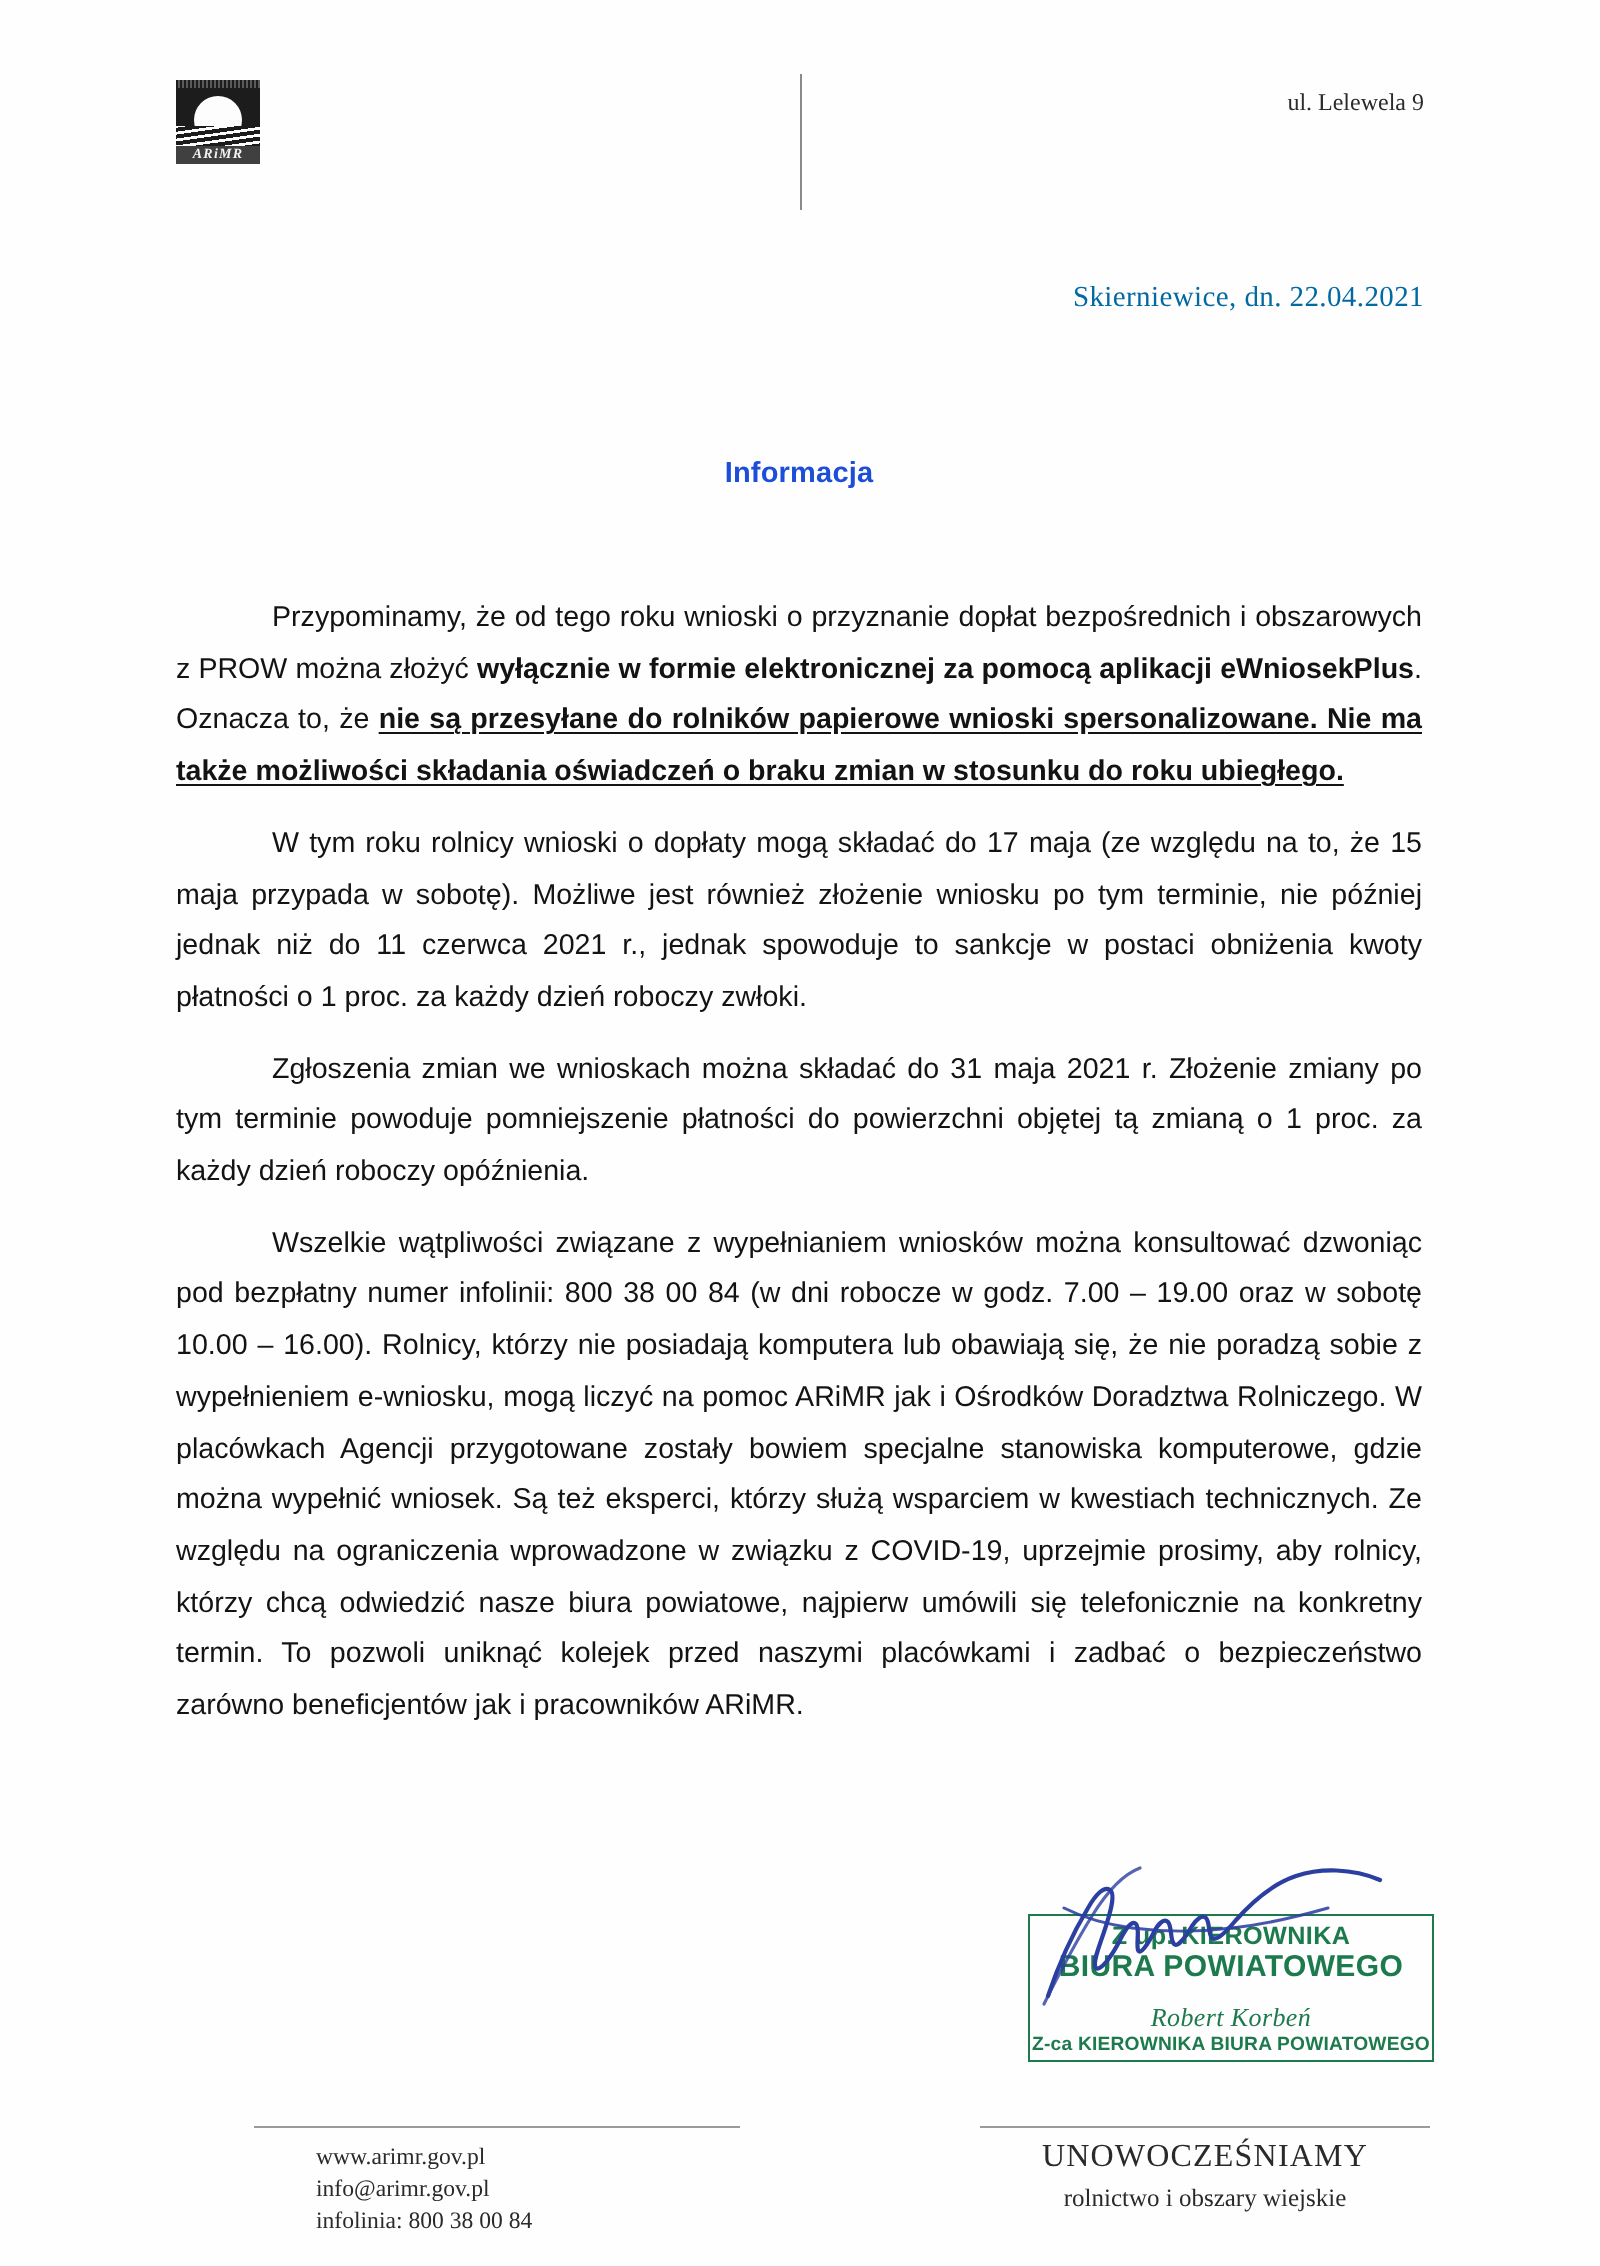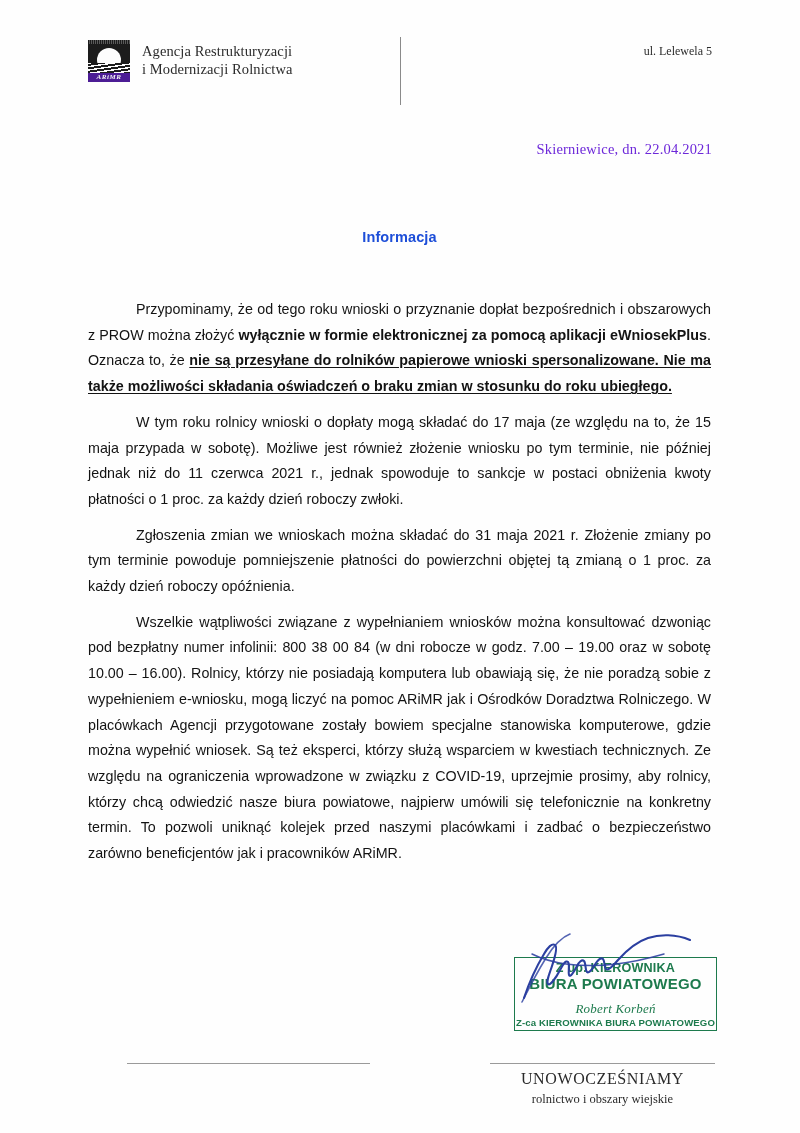--- a/index.html
+++ b/index.html
@@ -63,21 +63,21 @@
         -8deg,
         #fdfdfd 0px, #fdfdfd 1.4px,
         #1c1c1c 1.4px, #1c1c1c 3.4px);
   }
   .logo-mark .plate {
     position: absolute;
     left: 0;
     bottom: 0;
     width: 42px;
     height: 9px;
-    background: #4c1d95;
+    background: #404040;
     color: #f2f2f2;
     font-family: "Liberation Serif", serif;
     font-size: 7px;
     letter-spacing: 0.6px;
     text-align: center;
     line-height: 9px;
     font-style: italic;
     font-weight: bold;
   }
   .logo-mark .topbar {
@@ -125,21 +125,21 @@
 
   
   .doc-date {
     position: absolute;
     left: 400px;
     top: 141px;
     width: 312px;
     text-align: right;
     font-family: "Liberation Serif", serif;
     font-size: 14.5px;
-    color: #6d28d9;
+    color: #0369a1;
     letter-spacing: 0.2px;
   }
 
   
   .doc-title {
     position: absolute;
     left: 88px;
     top: 229px;
     width: 623px;
     text-align: center;
@@ -270,28 +270,26 @@
 
   <div class="letterhead">
 
     <div class="logo-block">
       <div class="logo-mark">
         <div class="topbar"></div>
         <div class="sun"></div>
         <div class="field"></div>
         <div class="plate">ARiMR</div>
       </div>
-      <div class="logo-text">Agencja Restrukturyzacji
-i Modernizacji Rolnictwa</div>
     </div>
 
     <div class="header-divider"></div>
 
     <div class="office-block">
-      <div class="office-line">ul. Lelewela 5</div>
+      <div class="office-line">ul. Lelewela 9</div>
     </div>
   </div>
 
   <div class="doc-date">Skierniewice, dn.  22.04.2021</div>
 
   <div class="doc-title">Informacja</div>
 
   <div class="body-copy">
 
     <p><span>Przypominamy, że od tego roku wnioski o przyznanie dopłat bezpośrednich i obszarowych z PROW można złożyć </span><span class="b">wyłącznie w formie elektronicznej za pomocą aplikacji eWniosekPlus</span><span>. Oznacza to, że </span><span class="bu">nie są przesyłane do rolników papierowe wnioski spersonalizowane. Nie ma także możliwości składania oświadczeń o braku zmian w stosunku do roku ubiegłego.</span></p>
@@ -322,19 +320,24 @@
                C126,37 136,28 148,24 C160,20 176,20 190,26" stroke-width="2.1"></path>
       <path d="M32,40 C40,44 52,48 66,50 C82,52 100,52 116,50
                C134,48 150,44 164,40" stroke-width="1.5" opacity="0.88"></path>
       <path d="M22,88 C28,76 36,60 46,44 C54,31 62,23 70,20" stroke-width="1.6" opacity="0.8"></path>
     </g>
   </svg>
 
   <div class="footer-rule-left"></div>
   <div class="footer-rule-right"></div>
 
+  <div class="footer-left">
+    <div>www.arimr.gov.pl</div>
+    <div>info@arimr.gov.pl</div>
+    <div>infolinia: 800 38 00 84</div>
+  </div>
 
   <div class="footer-right">
     <div class="fr-1">UNOWOCZEŚNIAMY</div>
     <div class="fr-2">rolnictwo i obszary wiejskie</div>
   </div>
 
 </div>
 
 </body></html>

